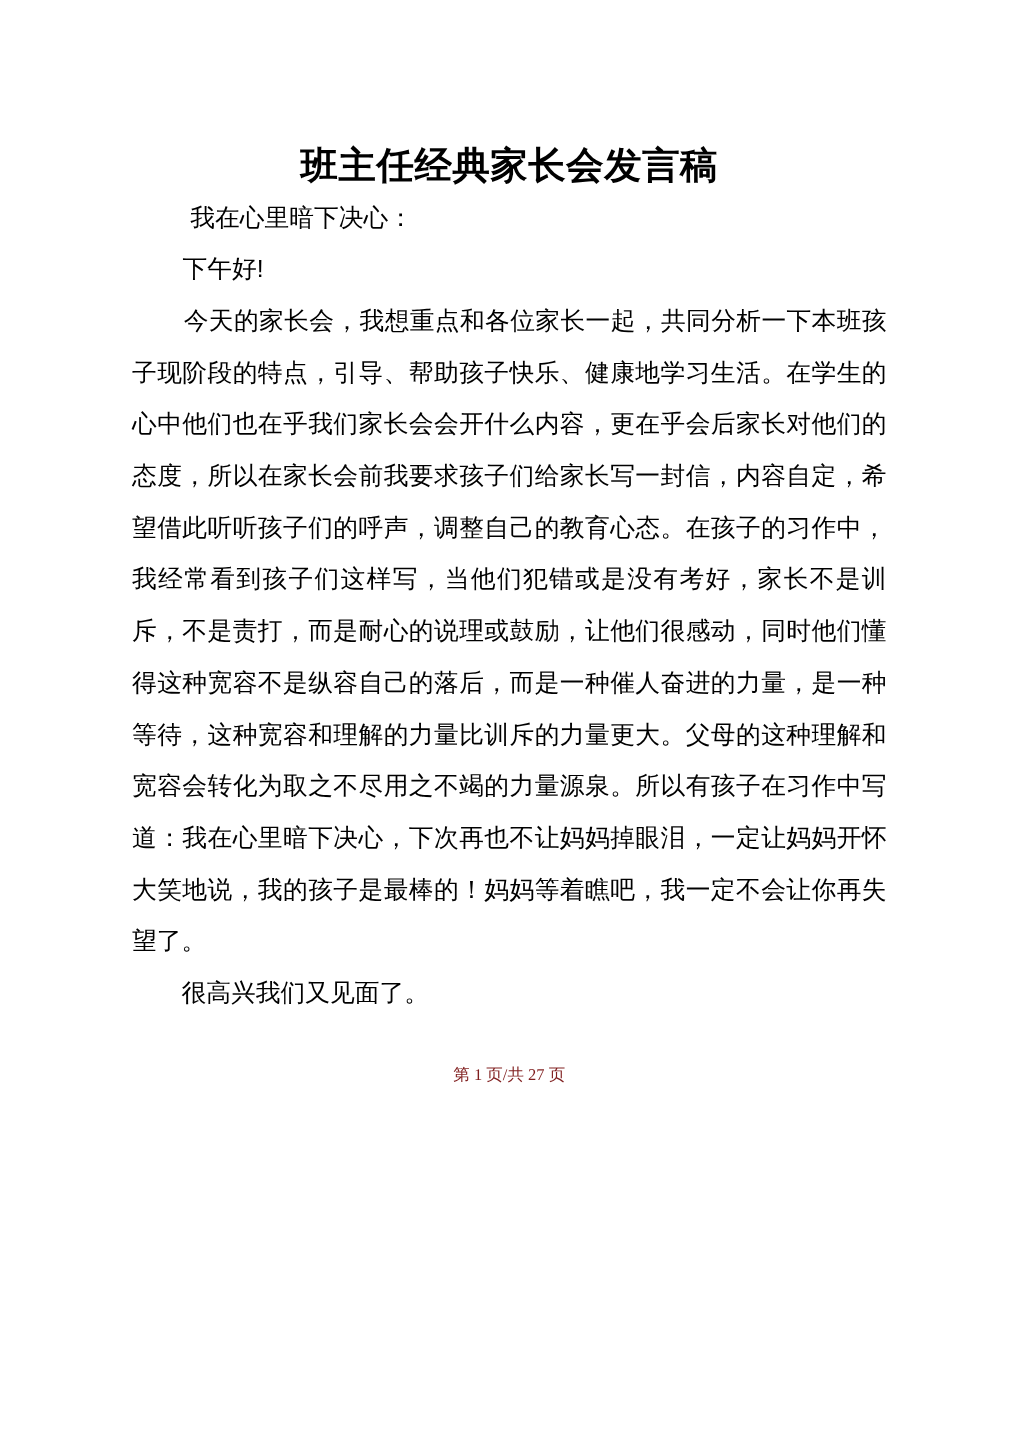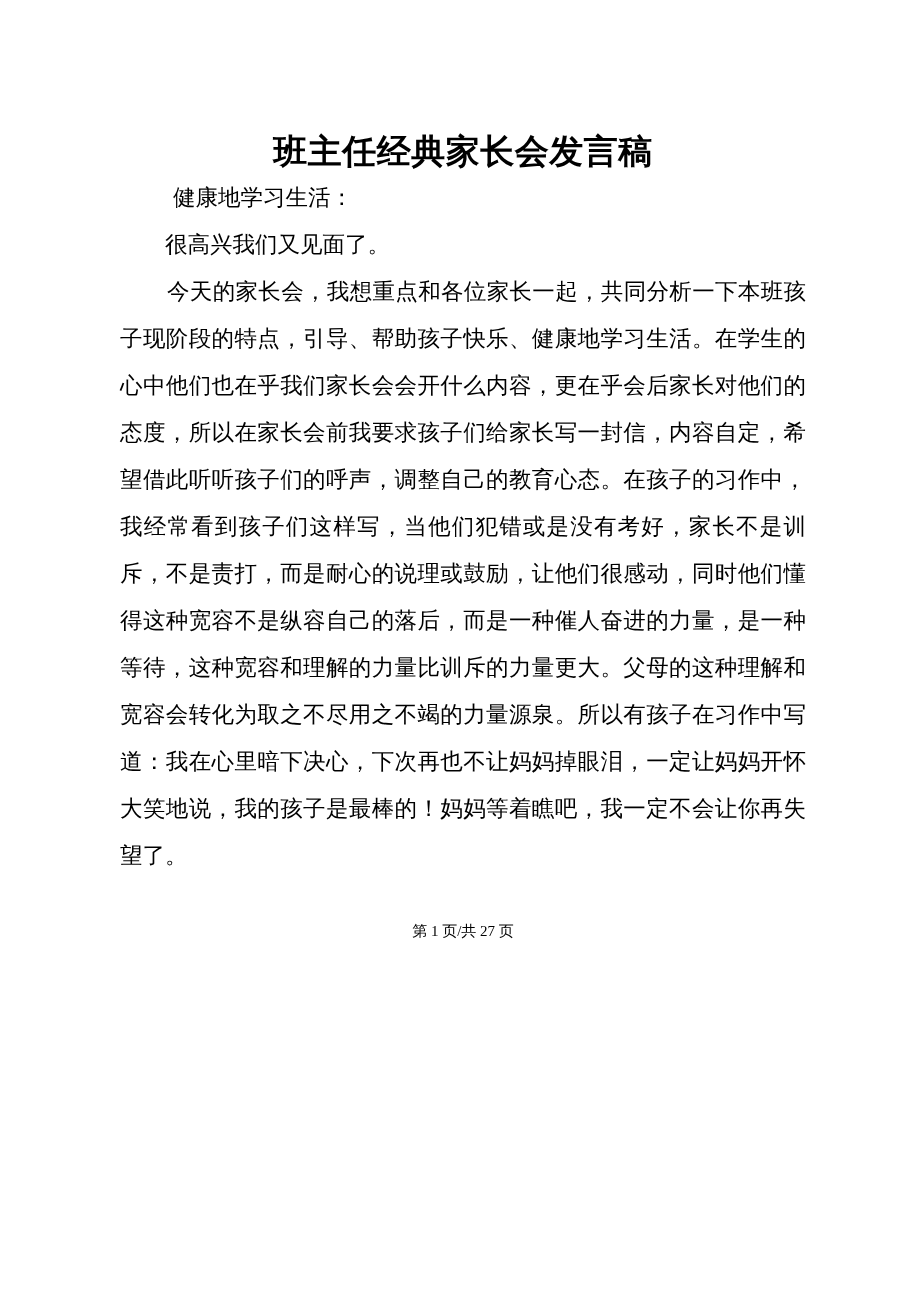--- a/index.html
+++ b/index.html
@@ -50,34 +50,35 @@
   .para-salutation { text-indent: 53px; }
   .para-greeting   { text-indent: 46px; }
   .para-line       { text-indent: 45px; }
   .para-body      { text-indent: 47px; }
   .page-footer {
     margin-top: 41px;
     text-align: center;
     font-family: "Liberation Serif", "DejaVu Serif", serif;
     font-size: 15px;
     line-height: 22px;
-    color: #000000;
+    color: #7f1d1d;
   }
 </style>
 </head>
 <body>
 
 <div class="page">
 
   <h1 class="doc-title">班主任经典家长会发言稿</h1>
 
 
 
-  <p class="para para-salutation">健康地学习生活：</p>
+  <p class="para para-salutation">我在心里暗下决心：</p>
 
+  <p class="para para-greeting">下午好!</p>
+
+  <p class="para para-body">今天的家长会，我想重点和各位家长一起，共同分析一下本班孩子现阶段的特点，引导、帮助孩子快乐、健康地学习生活。在学生的心中他们也在乎我们家长会会开什么内容，更在乎会后家长对他们的态度，所以在家长会前我要求孩子们给家长写一封信，内容自定，希望借此听听孩子们的呼声，调整自己的教育心态。在孩子的习作中，我经常看到孩子们这样写，当他们犯错或是没有考好，家长不是训斥，不是责打，而是耐心的说理或鼓励，让他们很感动，同时他们懂得这种宽容不是纵容自己的落后，而是一种催人奋进的力量，是一种等待，这种宽容和理解的力量比训斥的力量更大。父母的这种理解和宽容会转化为取之不尽用之不竭的力量源泉。所以有孩子在习作中写道：我在心里暗下决心，下次再也不让妈妈掉眼泪，一定让妈妈开怀大笑地说，我的孩子是最棒的！妈妈等着瞧吧，我一定不会让你再失望了。</p>
 
   <p class="para para-line">很高兴我们又见面了。</p>
-
-  <p class="para para-body">今天的家长会，我想重点和各位家长一起，共同分析一下本班孩子现阶段的特点，引导、帮助孩子快乐、健康地学习生活。在学生的心中他们也在乎我们家长会会开什么内容，更在乎会后家长对他们的态度，所以在家长会前我要求孩子们给家长写一封信，内容自定，希望借此听听孩子们的呼声，调整自己的教育心态。在孩子的习作中，我经常看到孩子们这样写，当他们犯错或是没有考好，家长不是训斥，不是责打，而是耐心的说理或鼓励，让他们很感动，同时他们懂得这种宽容不是纵容自己的落后，而是一种催人奋进的力量，是一种等待，这种宽容和理解的力量比训斥的力量更大。父母的这种理解和宽容会转化为取之不尽用之不竭的力量源泉。所以有孩子在习作中写道：我在心里暗下决心，下次再也不让妈妈掉眼泪，一定让妈妈开怀大笑地说，我的孩子是最棒的！妈妈等着瞧吧，我一定不会让你再失望了。</p>
 
   <div class="page-footer">第 1 页/共 27 页</div>
 
 </div>
 
 </body></html>

